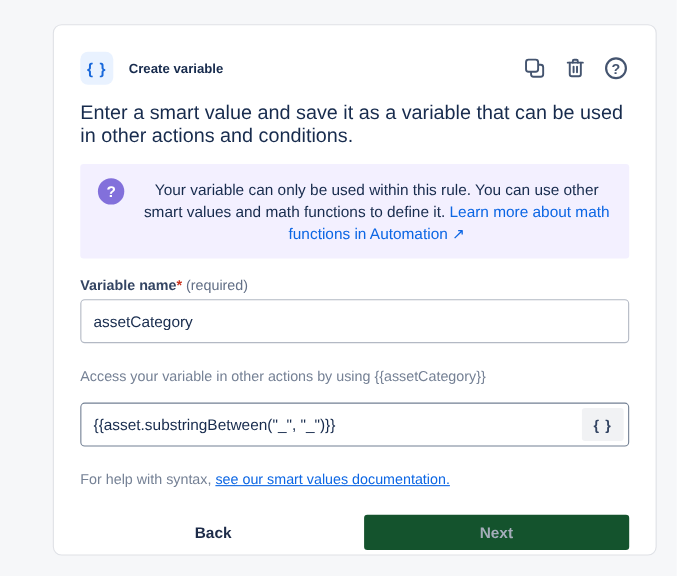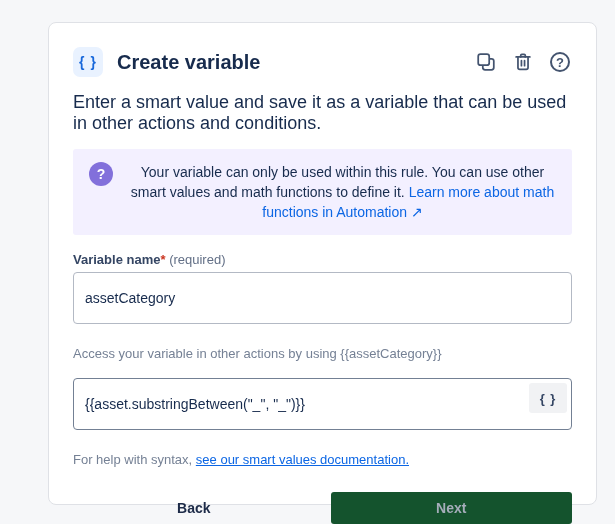--- a/index.html
+++ b/index.html
@@ -24,21 +24,21 @@
     width: 30px; height: 30px;
     background: #e9f2ff;
     border-radius: 7px;
     color: #1868db;
     font-weight: 700; font-size: 14px; letter-spacing: 1px;
     display: flex; align-items: center; justify-content: center;
     flex-shrink: 0;
   }
   .title {
     margin-left: 14px;
-    font-size: 20px; font-weight: 700; color: #172b4d;
+    font-size: 12px; font-weight: 700; color: #172b4d;
   }
   .header-actions { margin-left: auto; display: flex; align-items: center; gap: 13px; }
   .icon-btn {
     background: none; border: none; cursor: pointer;
     width: 24px; height: 24px; padding: 0;
     display: flex; align-items: center; justify-content: center;
     color: #44546f;
   }
   .icon-btn svg { display: block; }
   .q-ring {
@@ -74,21 +74,21 @@
   .info-link { color: #0c66e4; text-decoration: none; }
   
   .field { margin-top: 17px; }
   .field-label {
     font-size: 13px; font-weight: 700; color: #344563;
   }
   .req-star { color: #ca3521; font-weight: 700; }
   .req-text { color: #626f86; font-weight: 400; font-size: 13px; }
   .text-input {
     margin-top: 5px;
-    width: 100%; height: 52px;
+    width: 100%; height: 40px;
     border: 1px solid #b3b9c4; border-radius: 4px;
     padding: 0 11px;
     font-family: "Liberation Sans", sans-serif;
     font-size: 14px; color: #172b4d;
     background: #ffffff;
     outline: none;
     display: block;
   }
   .helper {
     margin-top: 22px;

